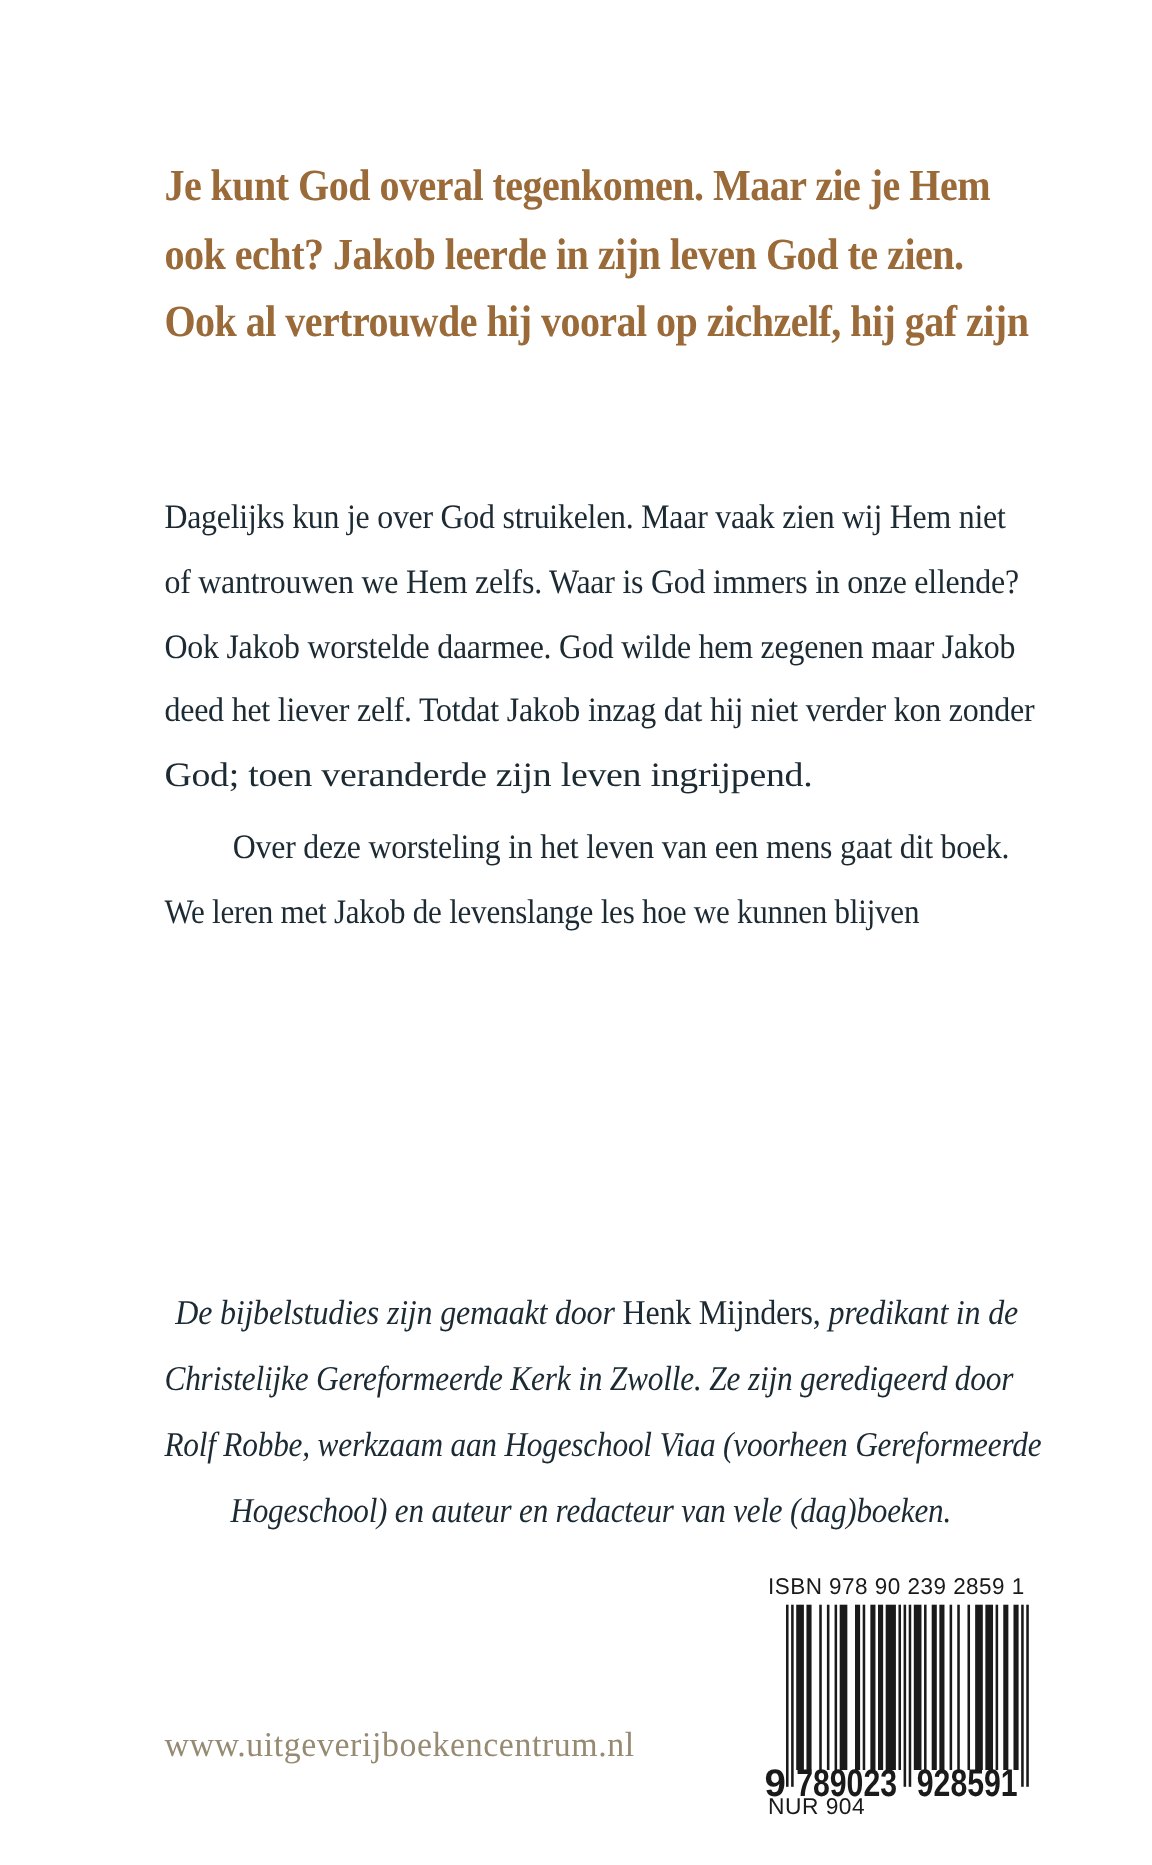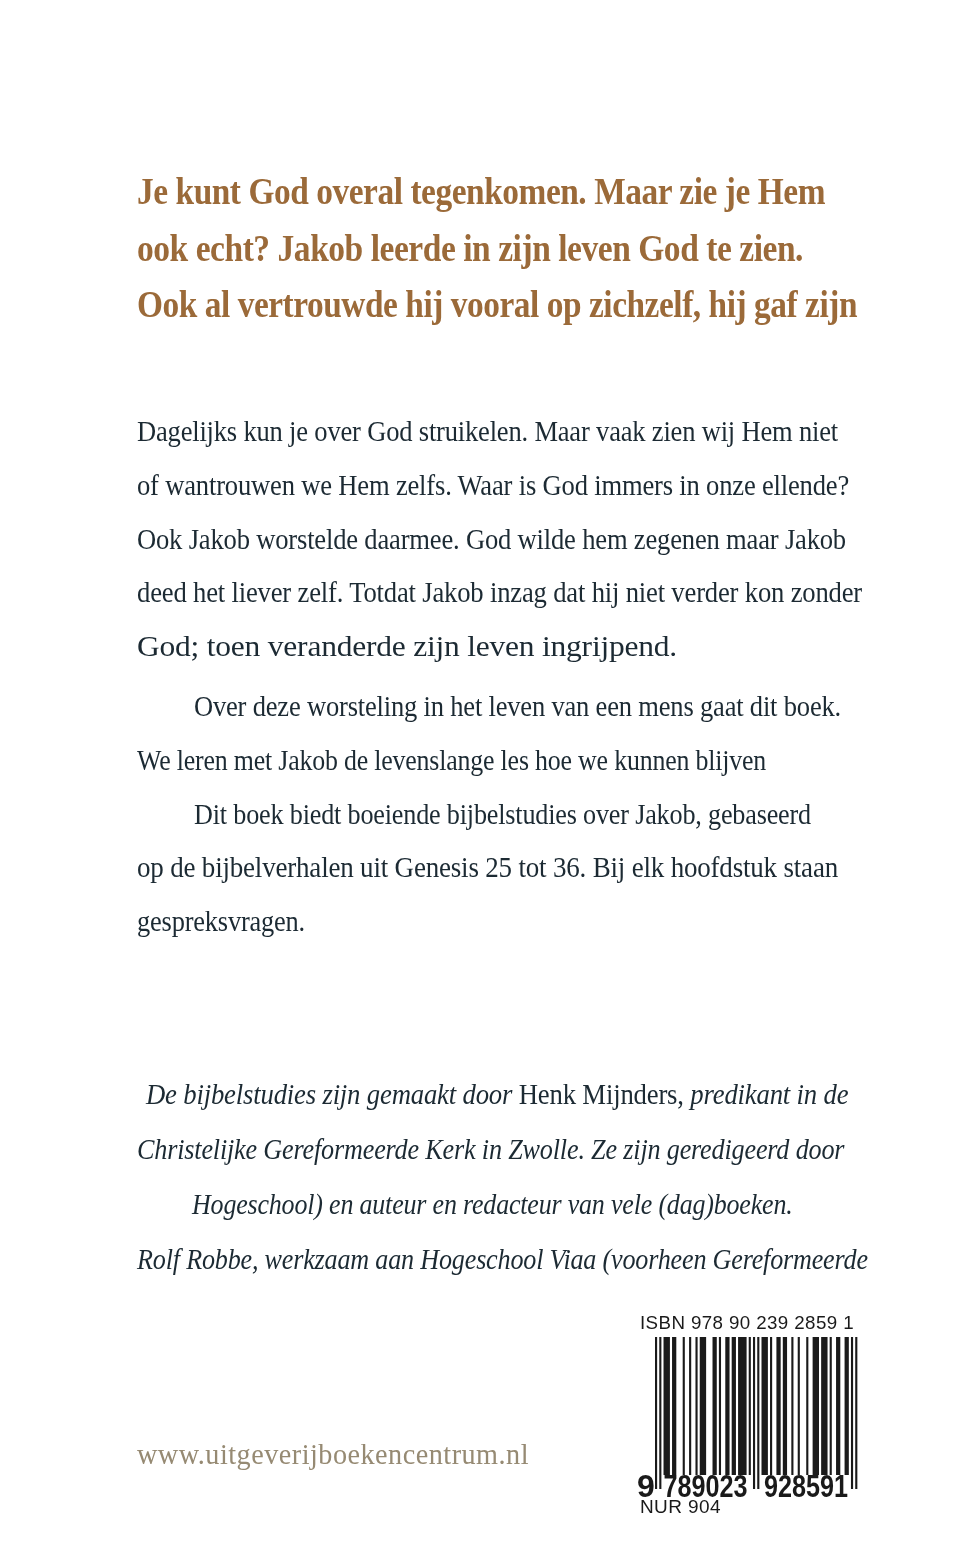--- a/index.html
+++ b/index.html
@@ -10,21 +10,21 @@
     --c-headline:#9b6a39;
     --c-body:#1c2a33;
     --c-site:#968a73;
     --c-ink:#1a1a1a;
   }
   .abs{position:absolute;}
   .line-box{position:relative;}
   .fit-line{display:inline-block;white-space:nowrap;transform-origin:0 50%;}
 
   #headline{left:137px;top:128px;width:780px;color:var(--c-headline);
-    font-weight:bold;font-size:37px;letter-spacing:-0.5px;margin-top:36px;}
+    font-weight:bold;font-size:37px;letter-spacing:-0.5px;}
   #headline .line-box{height:56.5px;line-height:56.5px;}
 
   #body-text{left:137px;top:405px;width:780px;color:var(--c-body);
     font-size:28.5px;letter-spacing:-0.2px;}
   #body-text .line-box{height:53.8px;line-height:53.8px;}
   #body-text .para.sp{margin-top:6px;font-family:Liberation Serif, serif;}
 
   #author-note{left:137px;top:1067px;width:780px;color:var(--c-body);
     font-size:29px;font-style:italic;letter-spacing:-0.2px;text-align:center;}
   #author-note .line-box{height:55px;line-height:55px;}
@@ -56,31 +56,26 @@
       <div class="line-box"><span class="fit-line" style="transform: scaleX(0.9308);">Dagelijks kun je over God struikelen. Maar vaak zien wij Hem niet</span></div>
       <div class="line-box"><span class="fit-line" style="transform: scaleX(0.9328);">of wantrouwen we Hem zelfs. Waar is God immers in onze ellende?</span></div>
       <div class="line-box"><span class="fit-line" style="transform: scaleX(0.9326);">Ook Jakob worstelde daarmee. God wilde hem zegenen maar Jakob</span></div>
       <div class="line-box"><span class="fit-line" style="transform: scaleX(0.935);">deed het liever zelf. Totdat Jakob inzag dat hij niet verder kon zonder</span></div>
       <div class="line-box"><span class="fit-line" style="transform: scaleX(1.1056);">God; toen veranderde zijn leven ingrijpend.</span></div>
     </div>
     <div class="para sp">
       <div class="line-box"><span class="fit-line" style="margin-left: 57px; transform: scaleX(0.9305);">Over deze worsteling in het leven van een mens gaat dit boek.</span></div>
       <div class="line-box"><span class="fit-line" style="transform: scaleX(0.9071);">We leren met Jakob de levenslange les hoe we kunnen blijven</span></div>
     </div>
-    <div class="para">
-      <div class="line-box"><span class="fit-line" style="margin-left: 57px; transform: scaleX(0.9181);">Dit boek biedt boeiende bijbelstudies over Jakob, gebaseerd</span></div>
-      <div class="line-box"><span class="fit-line" style="transform: scaleX(0.9471);">op de bijbelverhalen uit Genesis 25 tot 36. Bij elk hoofdstuk staan</span></div>
-      <div class="line-box"><span class="fit-line" style="transform: scaleX(0.9262);">gespreksvragen.</span></div>
-    </div>
   </div>
 <div id="author-note" class="abs">
     <div class="line-box"><span class="fit-line" style="transform: scaleX(0.9212);"><span class="it">De bijbelstudies zijn gemaakt door </span><span class="rm">Henk Mijnders,</span><span class="it"> predikant in de</span></span></div>
     <div class="line-box"><span class="fit-line" style="transform: scaleX(0.9026);"><span class="it">Christelijke Gereformeerde Kerk in Zwolle. Ze zijn geredigeerd door</span></span></div>
+    <div class="line-box"><span class="fit-line" style="transform: scaleX(0.9001);"><span class="it">Rolf Robbe, werkzaam aan Hogeschool Viaa (voorheen Gereformeerde</span></span></div>
     <div class="line-box"><span class="fit-line" style="transform: scaleX(0.8955);"><span class="it">Hogeschool) en auteur en redacteur van vele (dag)boeken.</span></span></div>
-    <div class="line-box"><span class="fit-line" style="transform: scaleX(0.9001);"><span class="it">Rolf Robbe, werkzaam aan Hogeschool Viaa (voorheen Gereformeerde</span></span></div>
   </div>
 
 <div id="website" class="abs">
   <div class="line-box"><span class="fit-line" style="transform: scaleX(0.973);">www.uitgeverijboekencentrum.nl</span></div>
 </div>
 
 <div id="isbn-label" class="abs sans">
   <div class="line-box"><span class="fit-line" style="transform: scaleX(0.9865);">ISBN 978 90 239 2859 1</span></div>
 </div>
 

